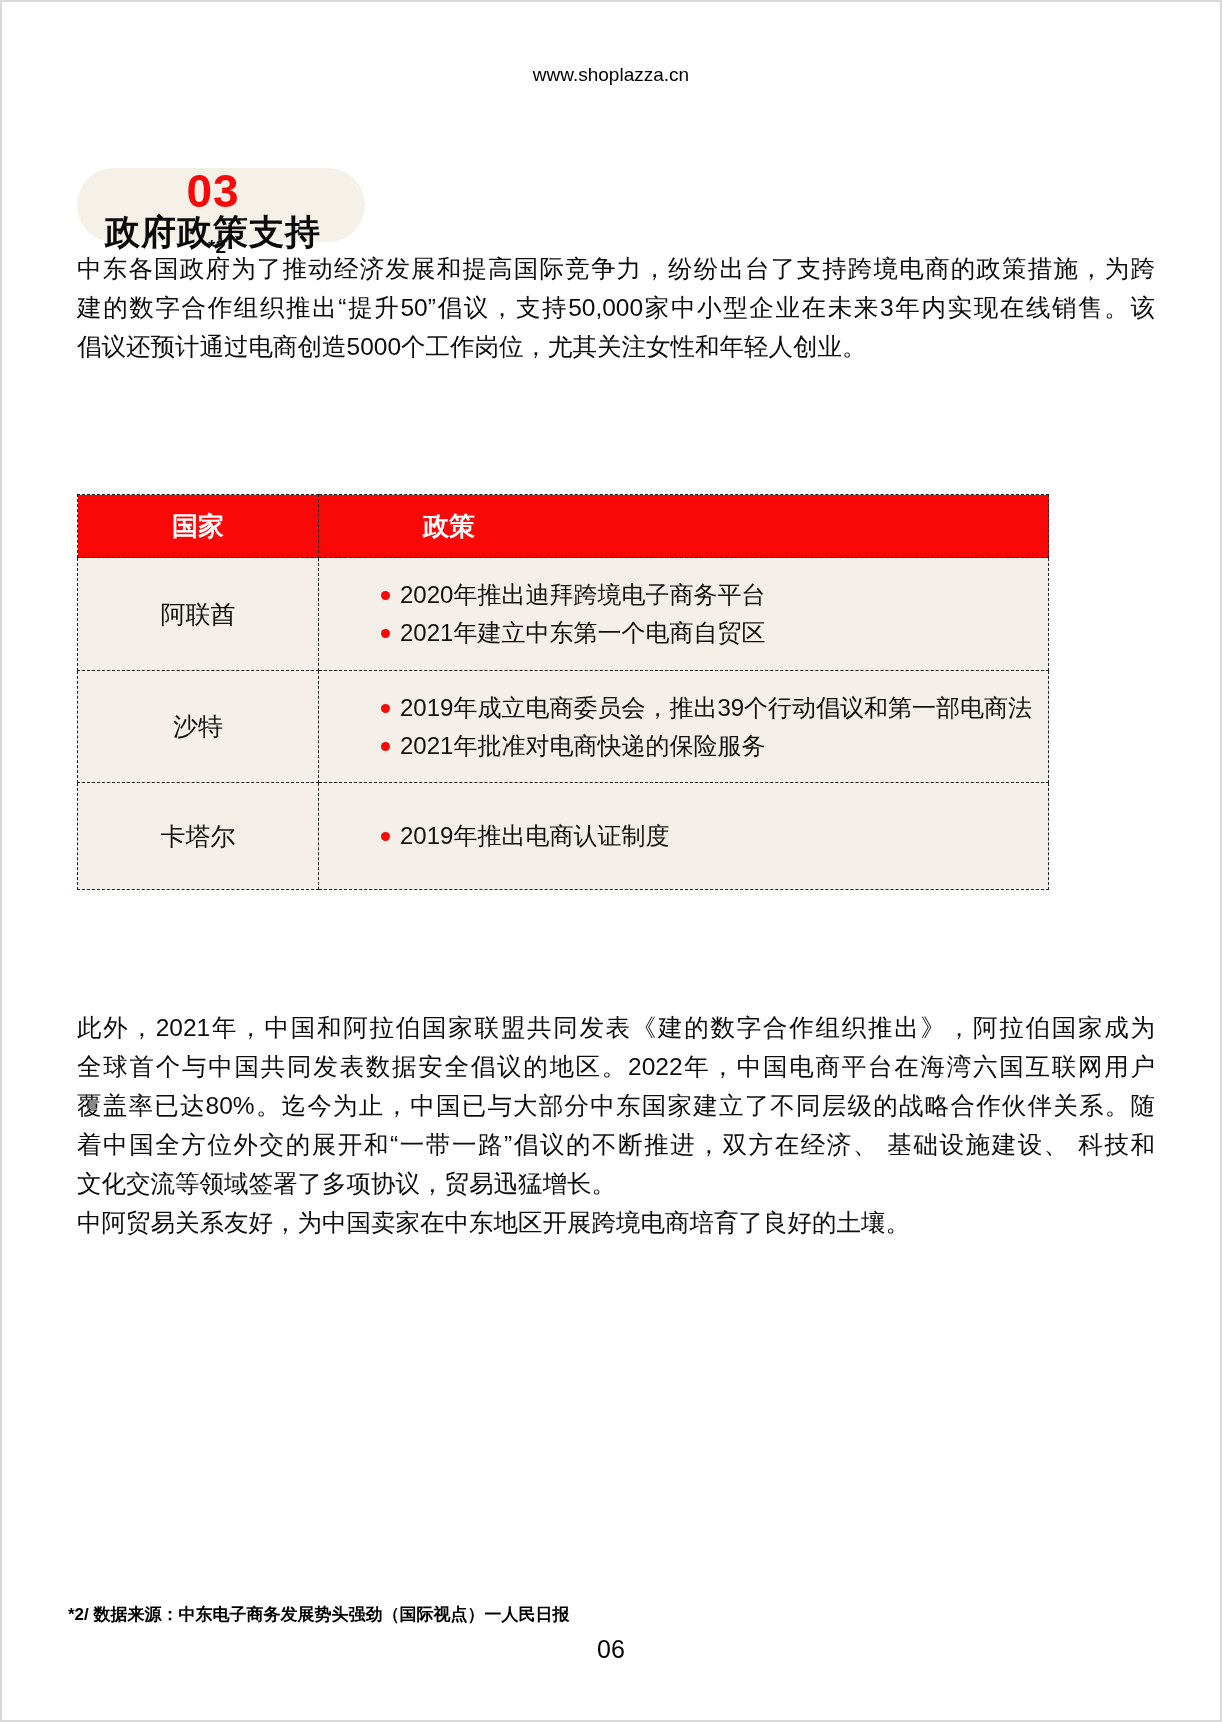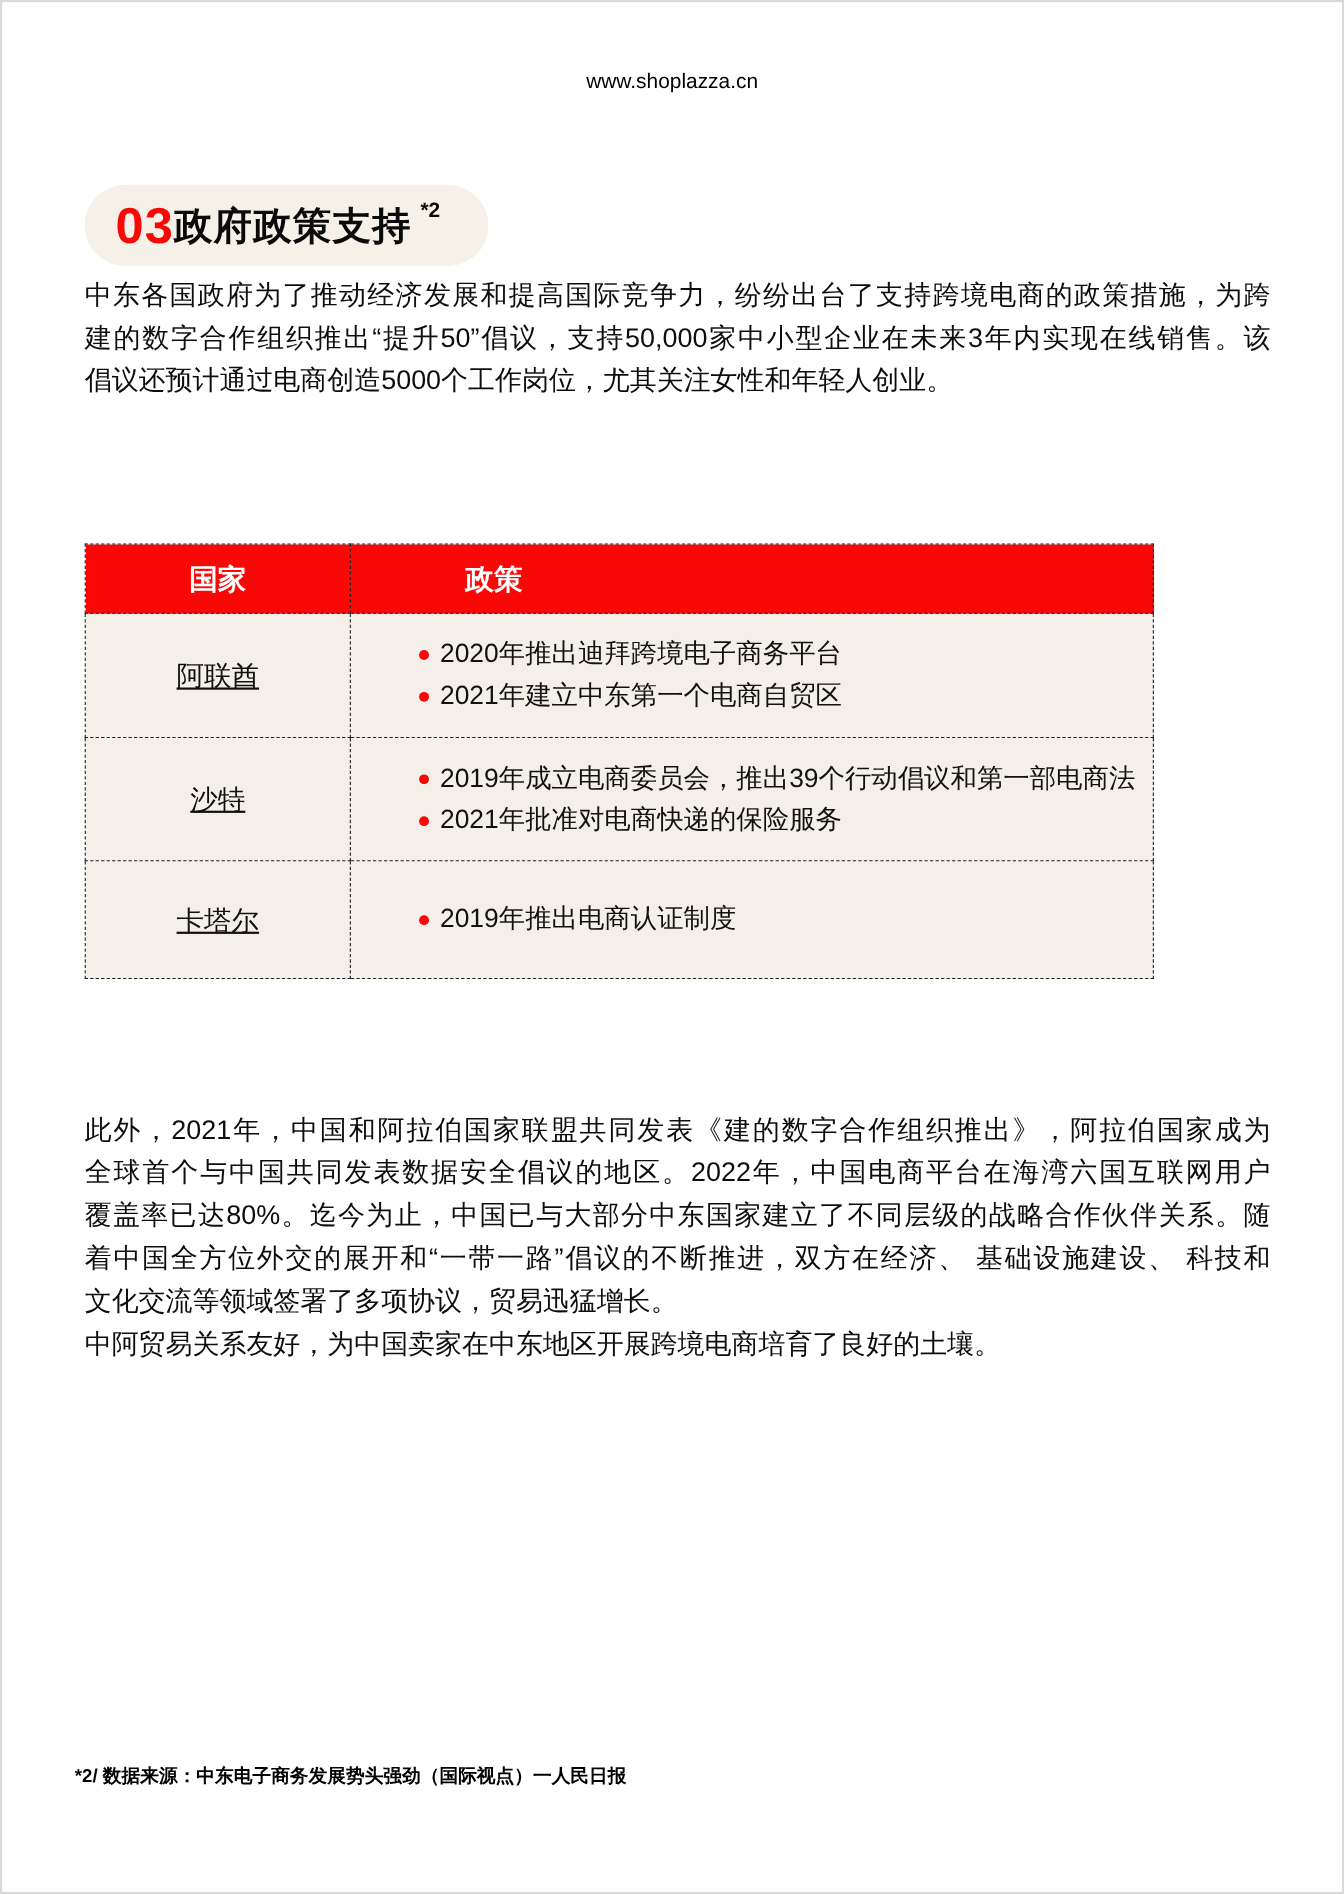--- a/index.html
+++ b/index.html
@@ -23,20 +23,21 @@
     position:absolute; top:62px; left:0; width:100%;
     text-align:center; font-size:19px; color:#000;
   }
   
   .title-badge{
     position:absolute; left:75px; top:166px;
     height:74px; border-radius:40px;
     background:var(--badge-cream);
     display:flex; align-items:center;
     padding:0 44px 0 28px;
+    flex-direction:column;
   }
   .title-badge .sec-num{
     color:var(--accent-red); font-weight:900; font-size:46px;
     letter-spacing:1px; line-height:1;
   }
   .title-badge .sec-title{
     font-weight:900; font-size:35px; color:#0A0A0A;
     line-height:1; letter-spacing:1px;
   }
   .title-badge .sec-sup{
@@ -71,21 +72,21 @@
     color:#ffffff; font-weight:800; font-size:26px;
     height:63px;
   }
   .policy-table thead th.h-country{ text-align:center; }
   .policy-table thead th.h-policy{ text-align:left; padding-left:104px; }
   .policy-table tbody td{ background:var(--cream); }
   .policy-table .row-1 td{ height:113px; }
   .policy-table .row-2 td{ height:112px; }
   .policy-table .row-3 td{ height:107px; }
   .country-cell{
-    text-align:center; font-size:25px; font-weight:500; color:#111;text-decoration:underline;
+    text-align:center; font-size:25px; font-weight:500; color:#111;
   }
   .policy-cell{ padding:10px 24px 10px 62px; }
   .policy-item{ display:flex; align-items:flex-start; }
   .policy-item .dot{
     flex:0 0 auto;
     width:9px; height:9px; border-radius:50%;
     background:var(--accent-red);
     margin:15px 10px 0 0;
   }
   .policy-item .ptxt{
@@ -173,14 +174,15 @@
   <div class="para para-closing">
     <div class="line fill">此外，2021年，中国和阿拉伯国家联盟共同发表《建的数字合作组织推出》，阿拉伯国家成为</div>
     <div class="line fill">全球首个与中国共同发表数据安全倡议的地区。2022年，中国电商平台在海湾六国互联网用户</div>
     <div class="line fill">覆盖率已达80%。迄今为止，中国已与大部分中东国家建立了不同层级的战略合作伙伴关系。随</div>
     <div class="line fill">着中国全方位外交的展开和“一带一路”倡议的不断推进，双方在经济、 基础设施建设、 科技和</div>
     <div class="line">文化交流等领域签署了多项协议，贸易迅猛增长。</div>
     <div class="line">中阿贸易关系友好，为中国卖家在中东地区开展跨境电商培育了良好的土壤。</div>
   </div>
 
   <div class="footnote">*2/ 数据来源：中东电子商务发展势头强劲（国际视点）一人民日报</div>
+  <div class="page-number">06</div>
 
 </div>
 
 </body></html>

